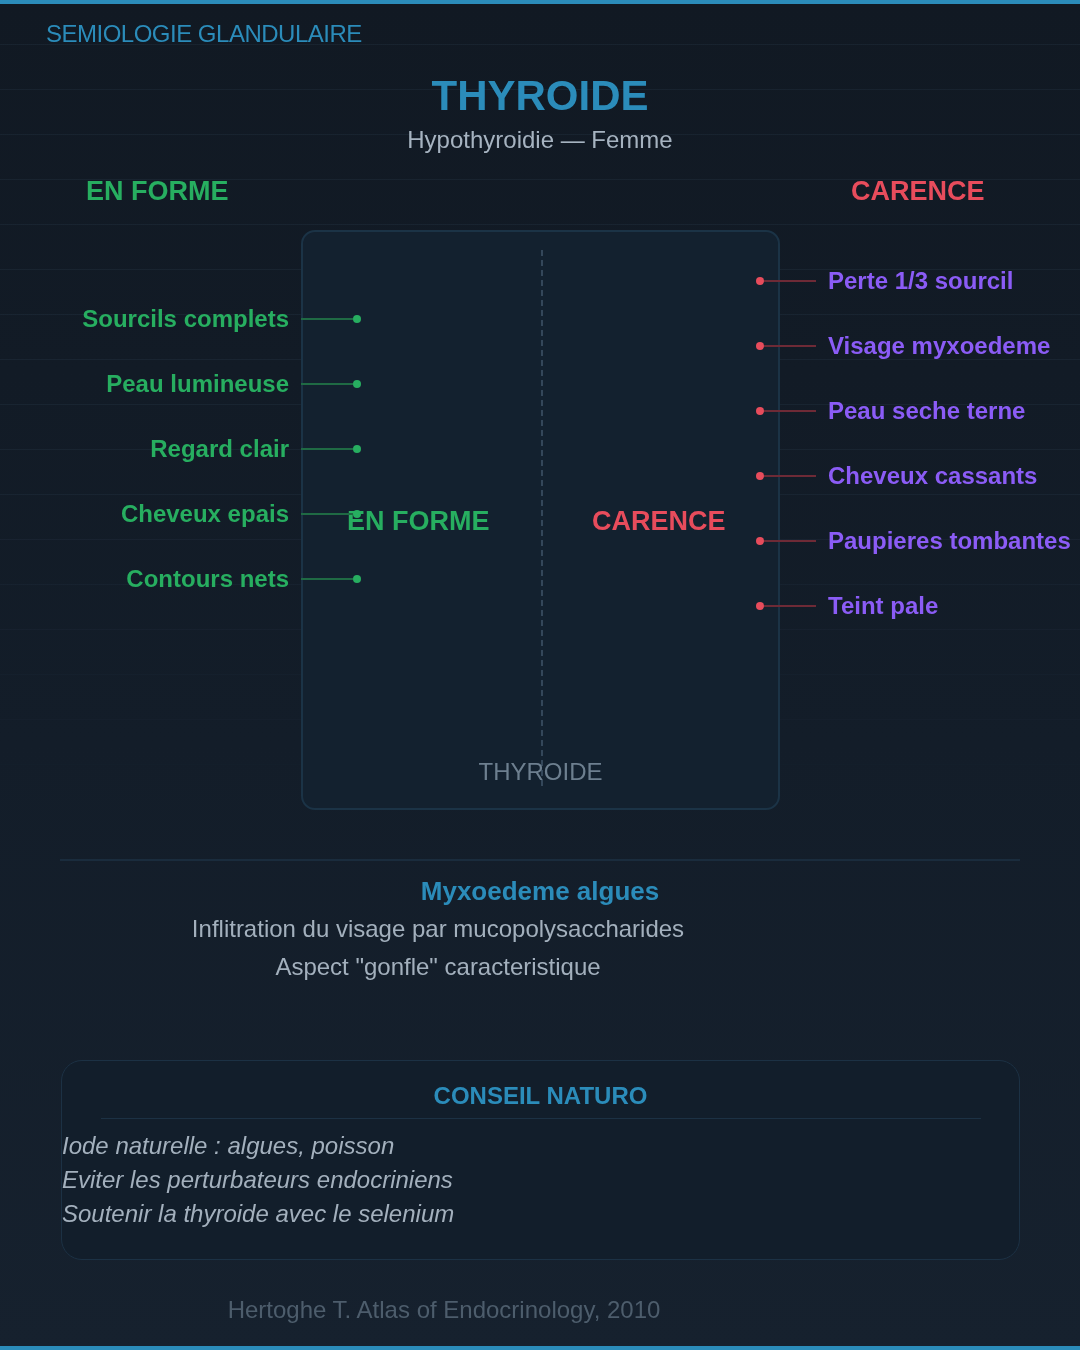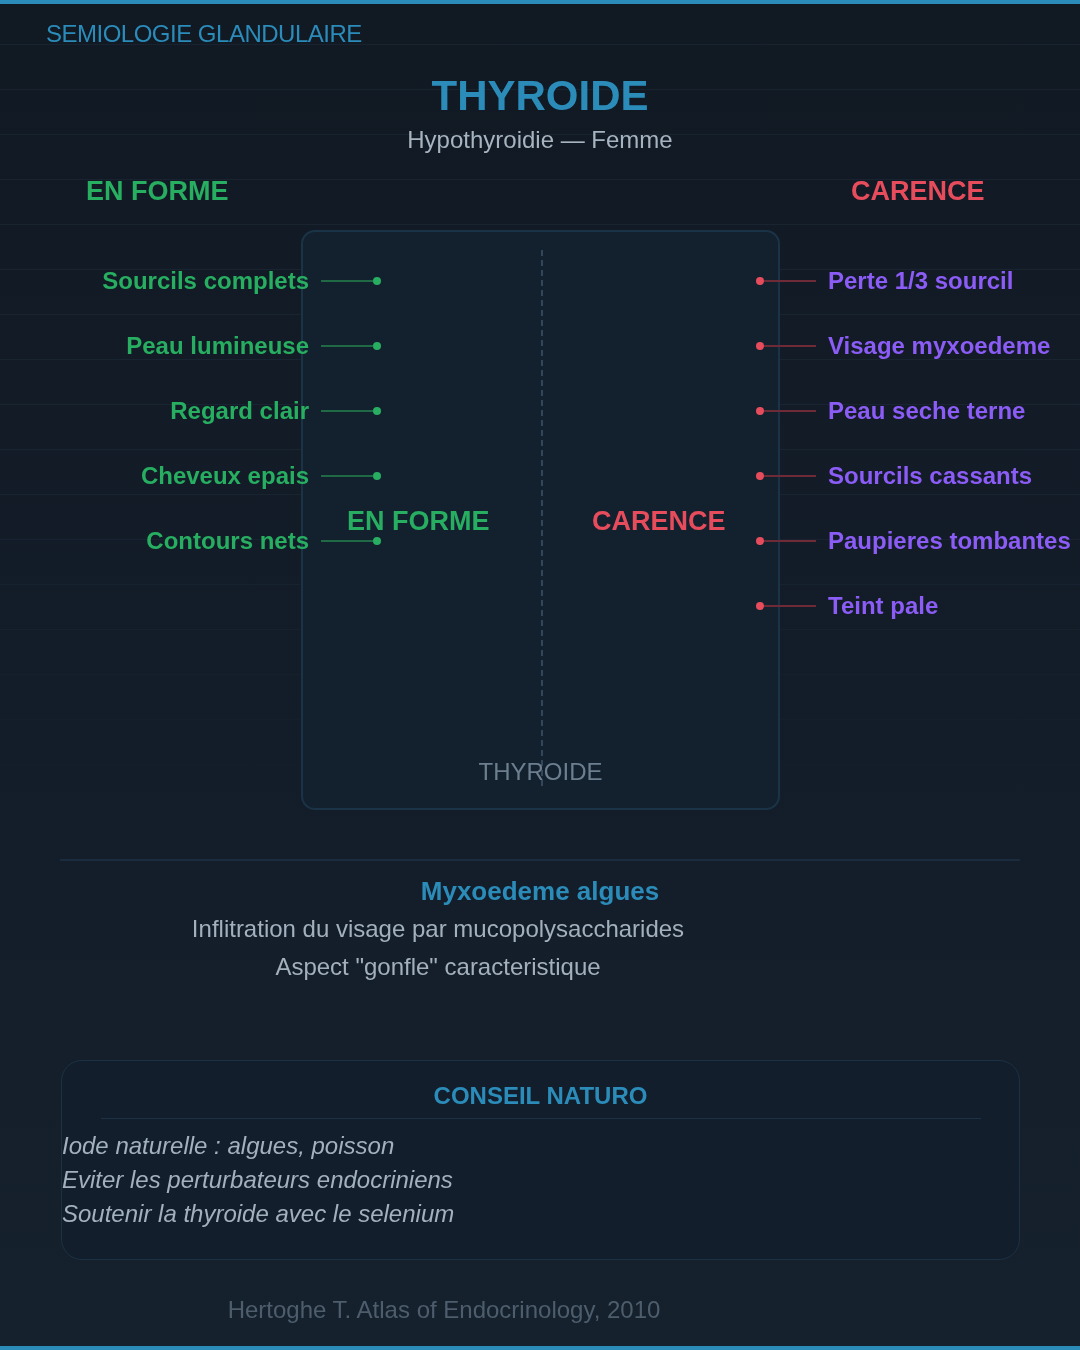--- a/index.html
+++ b/index.html
@@ -57,21 +57,21 @@
   }
   .panel .gland-label {
     position: absolute; left: 0; width: 475px; top: 526px; text-align: center;
     font-size: 24px; color: #6d7f8f;
   }
 
   .item {
     position: absolute; height: 30px; display: flex; align-items: center;
     font-size: 24px; font-weight: 700; white-space: nowrap;
   }
-  .item.left { right: 699px; color: #27ae60; flex-direction: row; }
+  .item.left { right: 719px; color: #27ae60; flex-direction: row; margin-top: 38px; }
   .item.right { left: 756px; color: #8b5cf6; }
   .item .line { height: 2px; width: 52px; }
   .item.left .line { background: #1f6a44; margin-left: 12px; }
   .item.right .line { background: #6e2a36; margin-right: 12px; }
   .item .dot { width: 8px; height: 8px; border-radius: 50%; }
   .item.left .dot { background: #27ae60; }
   .item.right .dot { background: #e74c5c; }
 
   .hr-mid {
     position: absolute; left: 60px; top: 859px; width: 960px; height: 2px; background: #1a2c3d;
@@ -162,21 +162,21 @@
   <span>Visage myxoedeme</span>
 </div>
 <div class="item right" style="top:396px">
   <span class="dot"></span>
   <span class="line"></span>
   <span>Peau seche terne</span>
 </div>
 <div class="item right" style="top:461px">
   <span class="dot"></span>
   <span class="line"></span>
-  <span>Sourcils cassants</span>
+  <span>Cheveux cassants</span>
 </div>
 <div class="item right" style="top:526px">
   <span class="dot"></span>
   <span class="line"></span>
   <span>Paupieres tombantes</span>
 </div>
 <div class="item right" style="top:591px">
   <span class="dot"></span>
   <span class="line"></span>
   <span>Teint pale</span>

